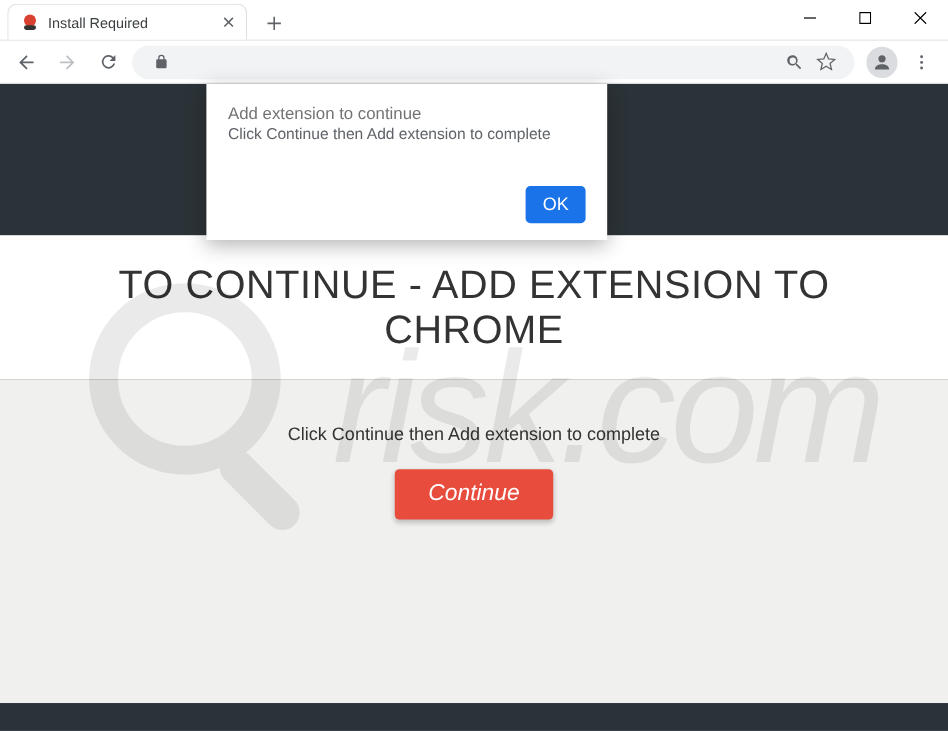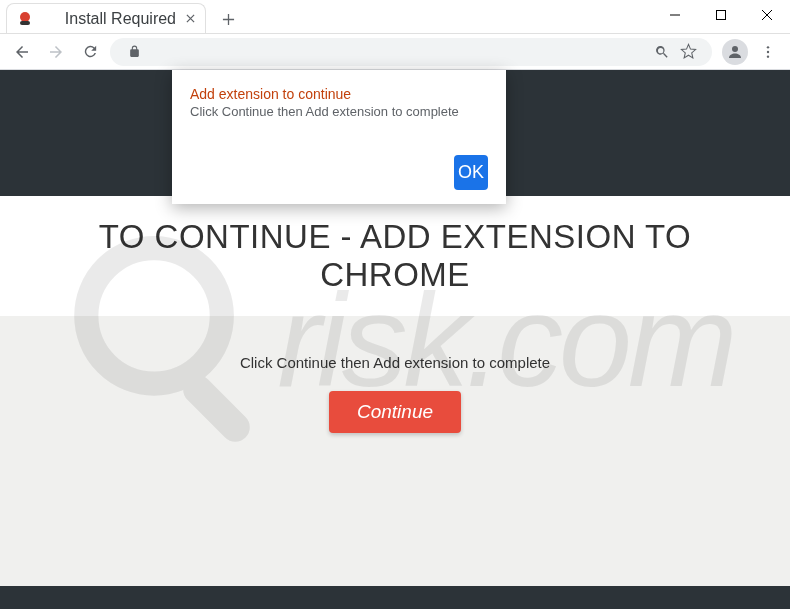--- a/index.html
+++ b/index.html
@@ -45,26 +45,25 @@
     }
     .favicon {
       width: 16px;
       height: 16px;
       display: flex;
       align-items: center;
       justify-content: center;
       font-size: 12px;
     }
     .tab-title {
-      font-size: 16px;
+      font-size: 12px;
       color: #3c4043;
       flex: 1;
       white-space: nowrap;
       overflow: hidden;
-      text-align: right;
     }
     .tab-close {
       width: 14px;
       height: 14px;
       display: flex;
       align-items: center;
       justify-content: center;
       color: #5f6368;
       font-size: 14px;
       cursor: pointer;
@@ -249,38 +248,38 @@
       top: 0;
       left: 172px;
       width: 334px;
       background: #fff;
       box-shadow: 0 4px 16px rgba(0,0,0,0.3);
       padding: 16px 18px 14px;
       z-index: 10;
     }
     .dialog-title {
       font-size: 14px;
-      color: #c2410c;
+      color: #737373;
       margin-bottom: 2px;
     }
     .dialog-msg {
       font-size: 13px;
       color: #5f6368;
     }
     .dialog-actions {
       display: flex;
       justify-content: flex-end;
       margin-top: 36px;
     }
     .ok-btn {
       background: #1a73e8;
       color: #fff;
       border: none;
-      padding: 7px 4px;
-      font-size: 18px;
+      padding: 7px 14px;
+      font-size: 15px;
       border-radius: 4px;
       cursor: pointer;
     }
   </style>
 </head>
 <body>
 
 <div class="window-titlebar">
   <div class="tab-strip">
     <div class="tab">

